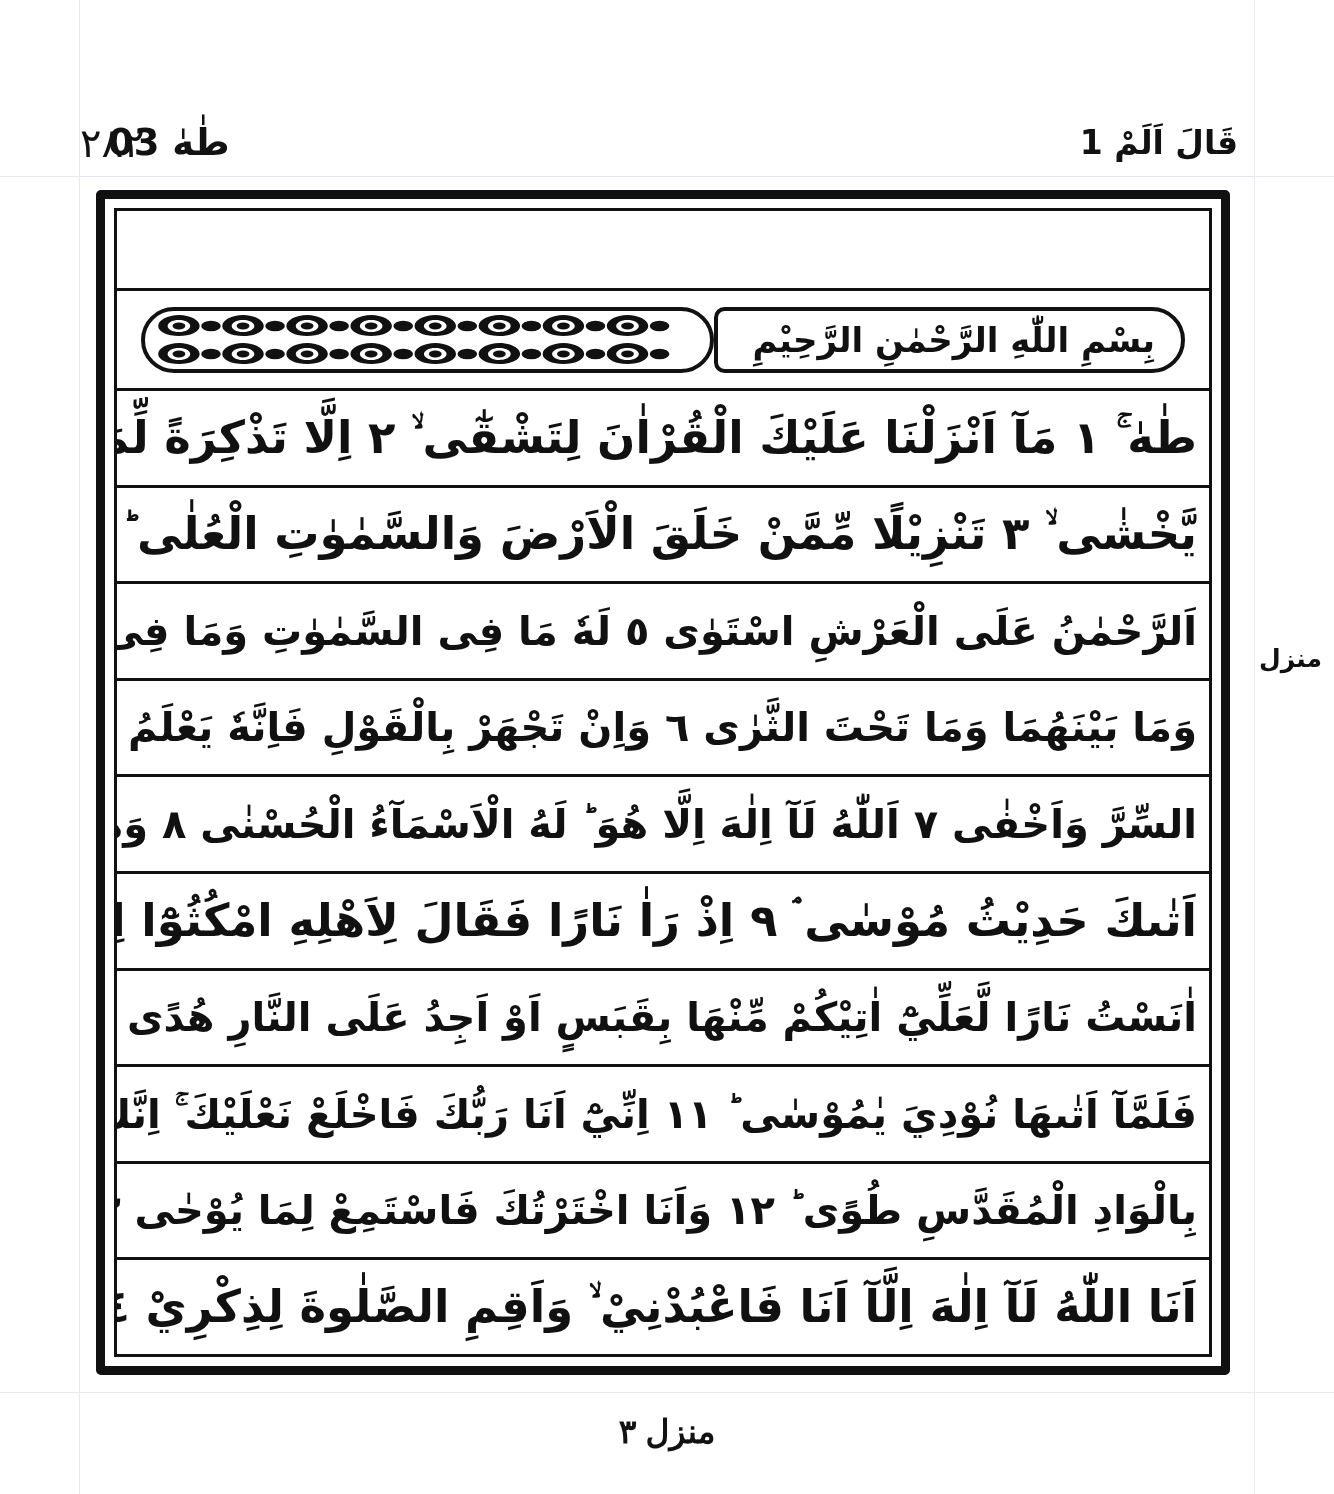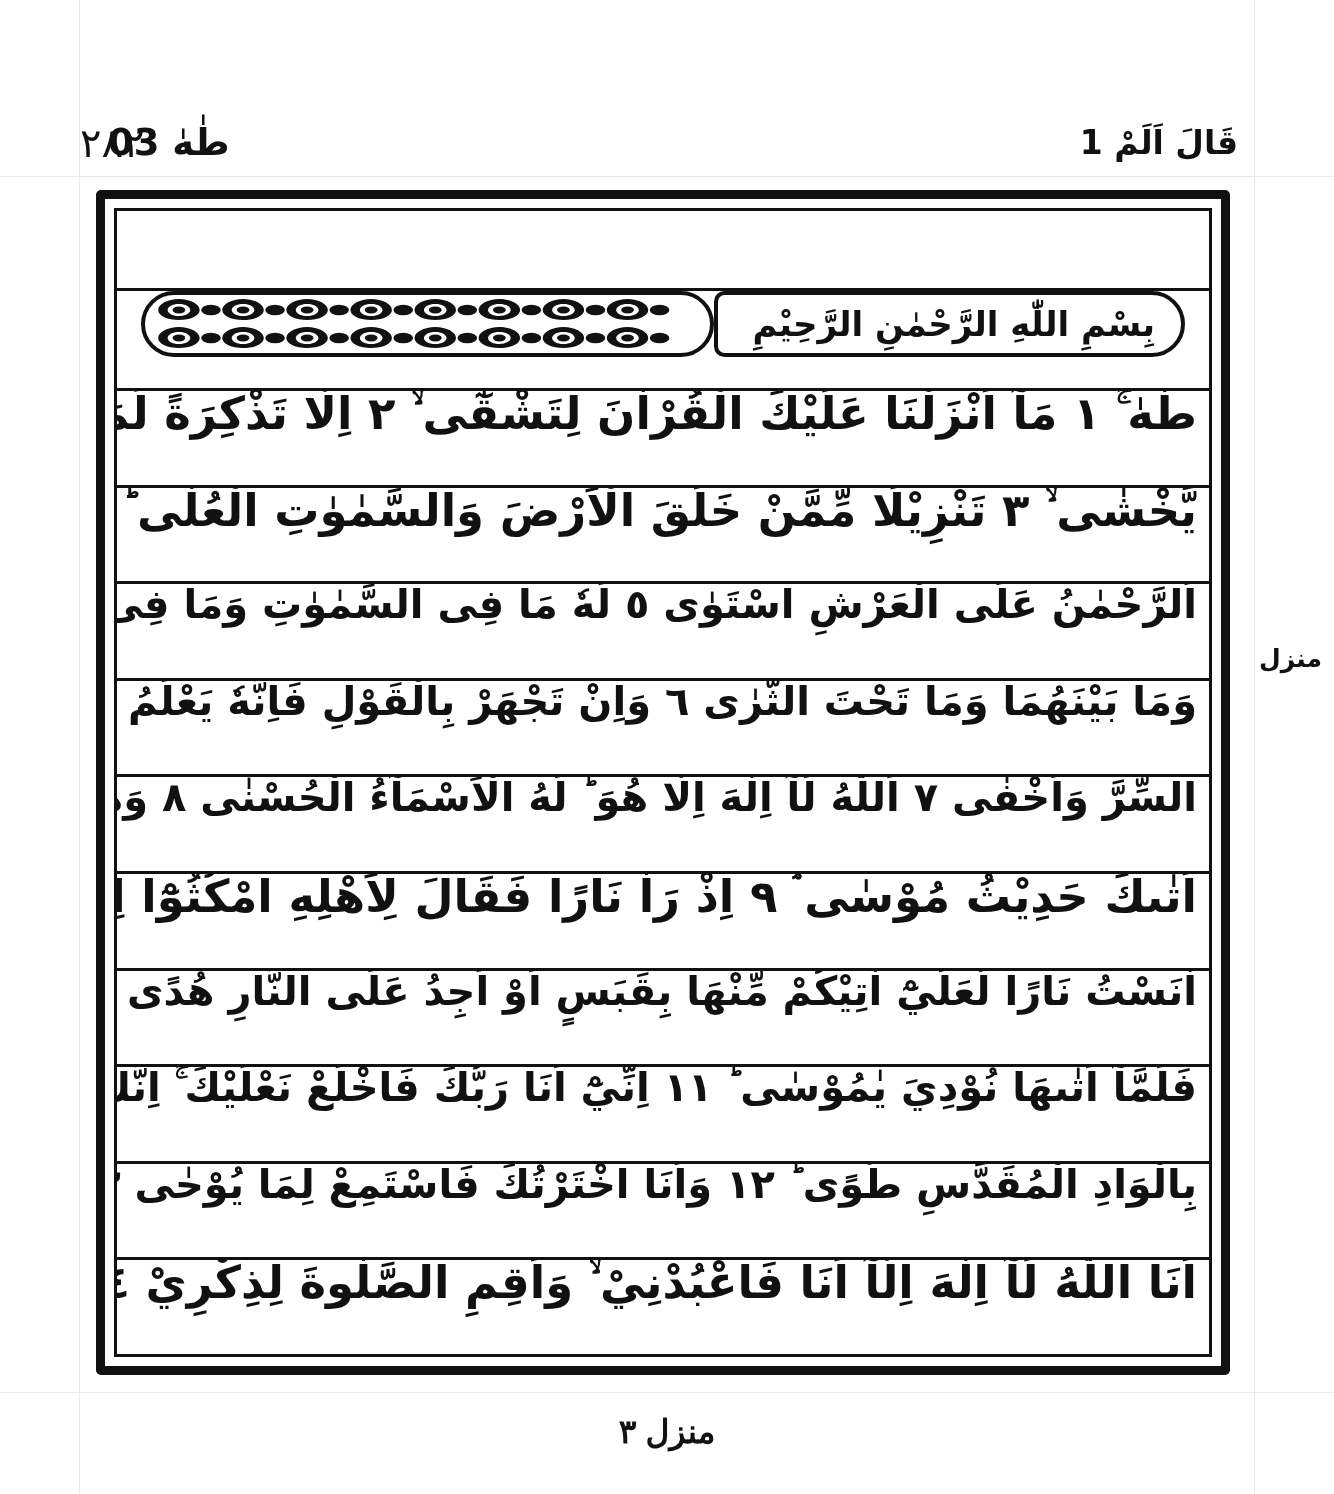--- a/index.html
+++ b/index.html
@@ -125,21 +125,21 @@
   .rows {
     position: absolute;
     left: 0; right: 0; top: 0; bottom: 0;
     display: flex;
     flex-direction: column;
   }
   .row {
     position: relative;
     border-bottom: 3px solid #111111;
     display: flex;
-    align-items: flex-start;
+    align-items: center;
     justify-content: center;
     overflow: hidden;
   }
   .row:last-child { border-bottom: none; }
 
   .row-blank { flex: 0 0 80px; }
   .row-bism  { flex: 0 0 100px; }
   .row-ayah  { flex: 1 1 0; }
 
   

